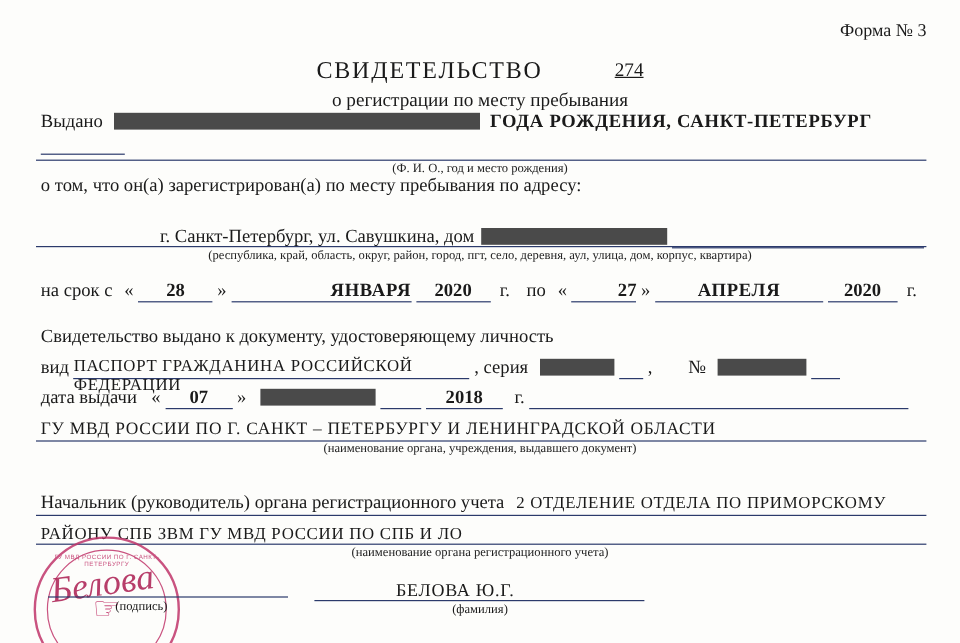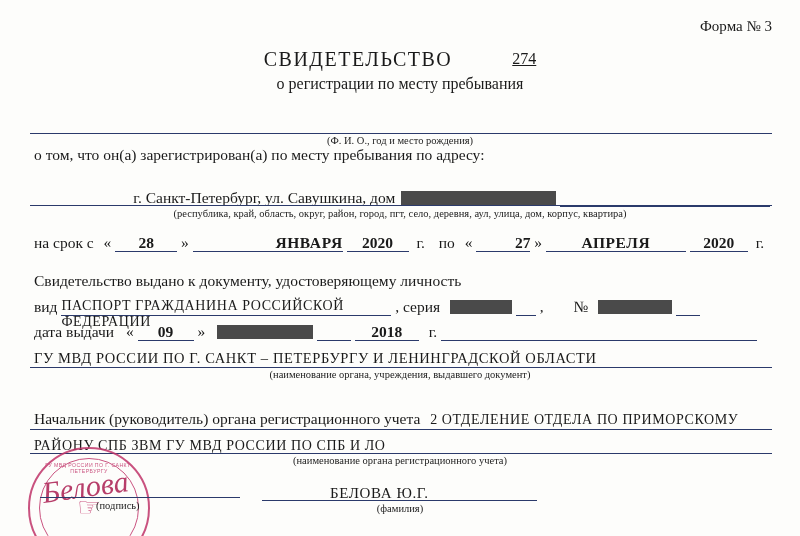--- a/index.html
+++ b/index.html
@@ -185,20 +185,26 @@
 <div class="page">
 
   <div class="form-no">Форма № 3</div>
 
   <div class="title-block">
     <span class="title-main">СВИДЕТЕЛЬСТВО</span>
     <span class="title-num">274</span>
     <div class="title-sub">о регистрации по месту пребывания</div>
   </div>
 
+  <div class="row" id="row-vydano">
+    <span class="lbl">Выдано</span>
+    <span class="redact" style="width:305px"></span>
+    <span class="bold sp" style="margin-left:4px">ГОДА РОЖДЕНИЯ, САНКТ-ПЕТЕРБУРГ</span>
+    <span class="line" style="width:70px"></span>
+  </div>
   <div class="fullline" id="line-fio-1"></div>
   <div class="caption" style="top:135px">(Ф. И. О., год и место рождения)</div>
 
   <div class="row" id="row-otom">о том, что он(а) зарегистрирован(а) по месту пребывания по адресу:</div>
 
   <div class="row" id="row-address">
     <span>г. Санкт-Петербург, ул. Савушкина, дом</span>
     <span class="redact" style="width:155px;margin-left:2px"></span>
     <span class="line" style="width:210px"></span>
   </div>
@@ -232,21 +238,21 @@
     <span class="line" style="width:20px"></span>
     <span>,</span>
     <span style="margin-left:26px">№</span>
     <span class="redact" style="width:74px;margin-left:6px"></span>
     <span class="line" style="width:24px"></span>
   </div>
 
   <div class="row" id="row-data">
     <span>дата выдачи</span>
     <span style="margin-left:8px">«</span>
-    <span class="line bold" style="width:56px;text-align:center">09</span>
+    <span class="line bold" style="width:56px;text-align:center">07</span>
     <span>»</span>
     <span class="redact" style="width:96px;margin-left:8px"></span>
     <span class="line" style="width:34px"></span>
     <span class="line bold" style="width:64px;text-align:center">2018</span>
     <span style="margin-left:6px">г.</span>
     <span class="line" style="width:316px"></span>
   </div>
 
   <div class="row" id="row-gumvd">
     <span class="sp" style="font-size:14.5px">ГУ  МВД  РОССИИ  ПО  Г. САНКТ – ПЕТЕРБУРГУ  И  ЛЕНИНГРАДСКОЙ ОБЛАСТИ</span>

